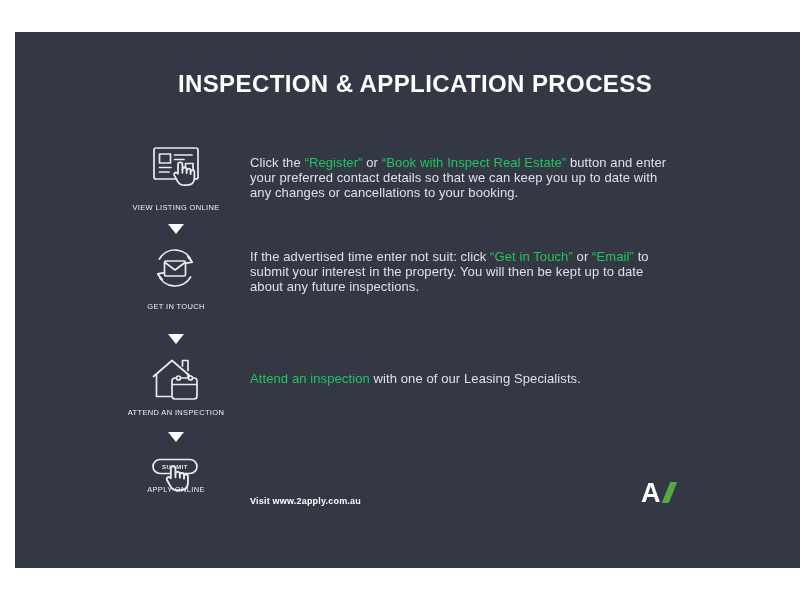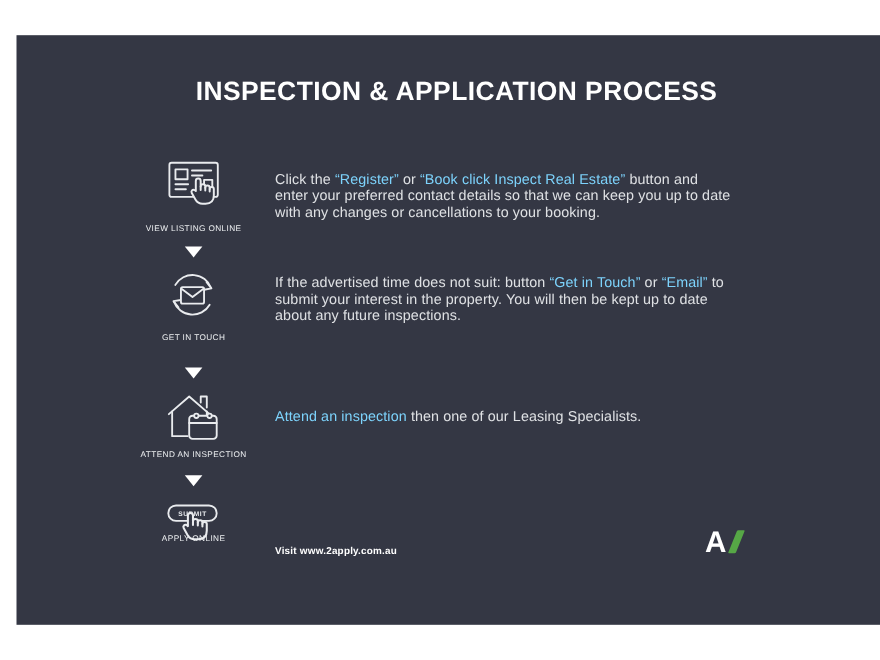--- a/index.html
+++ b/index.html
@@ -25,21 +25,21 @@
   }
   .down-arrow {
     position:absolute; left:153px; width:0; height:0;
     border-left:8px solid transparent; border-right:8px solid transparent;
     border-top:10px solid #ffffff;
   }
   .para {
     position:absolute; left:235px; width:418px;
     color:#dfe1e4; font-size:13px; line-height:15px; letter-spacing:0.1px;
   }
-  .green { color:#7dd3fc; }
+  .green { color:#22c55e; }
   .note {
     position:absolute; left:235px; color:#ffffff;
     font-size:9px; font-weight:bold; letter-spacing:0.2px;text-align:right;
   }
   .logo {
     position:absolute; left:626px; top:447px; height:28px;
     display:flex; align-items:center;
     color:#ffffff; font-size:27px; font-weight:bold; letter-spacing:2px;
   }
   .logo-slash {
@@ -64,49 +64,49 @@
     <line class="ln" x1="22.5" y1="15.5" x2="32" y2="15.5"></line>
     <rect class="ln" x="33.5" y="19.5" width="7.5" height="10.5"></rect>
     <line class="ln" x1="7.5" y1="23.5" x2="19" y2="23.5"></line>
     <line class="ln" x1="7.5" y1="28" x2="17" y2="28"></line>
     <g transform="translate(19.5,17) scale(1.05)">
       <path class="ln fillbg" d="M6.2 12 V3.4 a2.1 2.1 0 0 1 4.2 0 V8.2 a2 2 0 0 1 4 0 v1 a1.9 1.9 0 0 1 3.8 0 v1.2 a1.8 1.8 0 0 1 3.6 0 V16 c0 4.6 -2.6 7 -7.2 7 h-2.6 c-3 0 -4.7 -1.1 -6 -3.4 l-3.3 -5.9 c-0.9 -1.6 0.7 -3.3 2.4 -2.5 l1.1 0.9 Z"></path>
       <path class="ln" d="M10.4 8.2 V11.2 M14.4 9.2 V11.6 M18.2 10.4 V12.4"></path>
     </g>
   </svg>
   <div class="step-label" style="top:171px;">VIEW LISTING ONLINE</div>
-  <div class="para" style="top:123px;"><span>Click the </span><span class="green">“Register”</span><span> or </span><span class="green">“Book click Inspect Real Estate”</span><span> button and enter your preferred contact details so that we can keep you up to date with any changes or cancellations to your booking.</span></div>
+  <div class="para" style="top:123px;"><span>Click the </span><span class="green">“Register”</span><span> or </span><span class="green">“Book with Inspect Real Estate”</span><span> button and enter your preferred contact details so that we can keep you up to date with any changes or cancellations to your booking.</span></div>
 
   <div class="down-arrow" style="top:192px;"></div>
 
   <svg class="step-icon" style="left:133px; top:210px;" width="54" height="52" viewBox="0 0 54 52">
     <path class="ln" d="M11.4 17 A18 18 0 0 1 43.9 19.8"></path>
     <polyline class="ln" points="39.8,14.6 44.2,20.2 37.6,21.4"></polyline>
     <path class="ln" d="M42.6 35 A18 18 0 0 1 10.1 32.2"></path>
     <polyline class="ln" points="14.2,37.5 9.7,31.8 16.4,30.7"></polyline>
     <rect class="ln fillbg" x="16.5" y="19" width="21" height="15" rx="1.5"></rect>
     <polyline class="ln" points="17,20.5 27,28 37,20.5"></polyline>
   </svg>
   <div class="step-label" style="top:270px;">GET IN TOUCH</div>
-  <div class="para" style="top:217px;"><span>If the advertised time does not suit: button </span><span class="green">“Get in Touch”</span><span> or </span><span class="green">“Email”</span><span> to submit your interest in the property. You will then be kept up to date about any future inspections.</span></div>
+  <div class="para" style="top:217px;"><span>If the advertised time enter not suit: click </span><span class="green">“Get in Touch”</span><span> or </span><span class="green">“Email”</span><span> to submit your interest in the property. You will then be kept up to date about any future inspections.</span></div>
 
   <div class="down-arrow" style="top:302px;"></div>
 
   <svg class="step-icon" style="left:130px; top:323px;" width="60" height="50" viewBox="0 0 60 50">
     <path class="ln" d="M8.5 21.5 L27 5.5 L45.5 21.5"></path>
     <path class="ln" d="M37.5 11 V5.5 H43 V15.5"></path>
     <path class="ln" d="M11.5 19 V41.5 H25.5"></path>
     <path class="ln" d="M43 19 V23"></path>
     <rect class="ln fillbg" x="27" y="23" width="25" height="21" rx="3"></rect>
     <line class="ln" x1="27" y1="29.5" x2="52" y2="29.5"></line>
     <circle class="ln fillbg" cx="33.5" cy="23" r="2"></circle>
     <circle class="ln fillbg" cx="45.5" cy="23" r="2"></circle>
   </svg>
   <div class="step-label" style="top:376px;">ATTEND AN INSPECTION</div>
-  <div class="para" style="top:339px;"><span class="green">Attend an inspection</span><span> then one of our Leasing Specialists.</span></div>
+  <div class="para" style="top:339px;"><span class="green">Attend an inspection</span><span> with one of our Leasing Specialists.</span></div>
 
   <div class="down-arrow" style="top:400px;"></div>
 
   <svg class="step-icon" style="left:134px; top:424px;" width="52" height="48" viewBox="0 0 52 48">
     <rect class="ln" x="4" y="3.5" width="44" height="14" rx="7"></rect>
     <text class="btn-txt" x="26" y="13" text-anchor="middle">SUBMIT</text>
     <g transform="translate(15,9) scale(1.1)">
       <path class="ln fillbg" d="M6.2 12 V3.4 a2.1 2.1 0 0 1 4.2 0 V8.2 a2 2 0 0 1 4 0 v1 a1.9 1.9 0 0 1 3.8 0 v1.2 a1.8 1.8 0 0 1 3.6 0 V16 c0 4.6 -2.6 7 -7.2 7 h-2.6 c-3 0 -4.7 -1.1 -6 -3.4 l-3.3 -5.9 c-0.9 -1.6 0.7 -3.3 2.4 -2.5 l1.1 0.9 Z"></path>
       <path class="ln" d="M10.4 8.2 V11.2 M14.4 9.2 V11.6 M18.2 10.4 V12.4"></path>
     </g>

